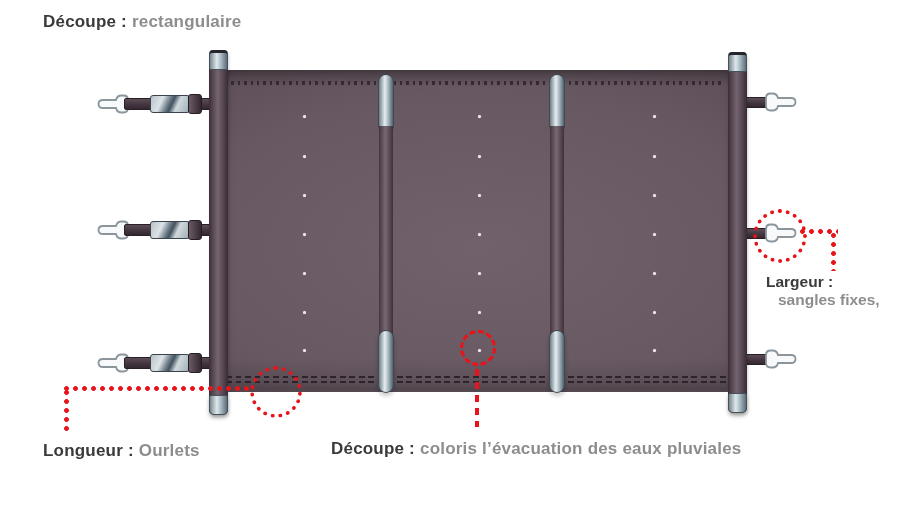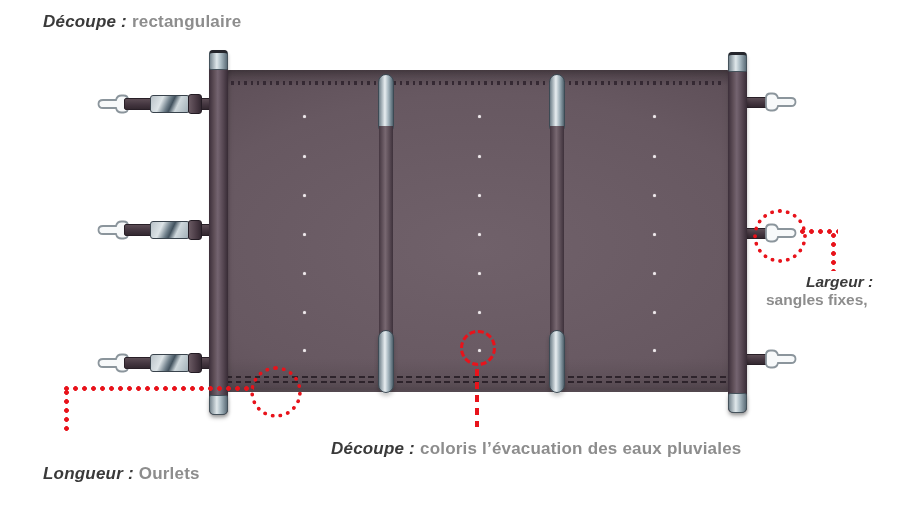--- a/index.html
+++ b/index.html
@@ -5,28 +5,28 @@
   html,body{margin:0;padding:0;background:#ffffff;}
   .stage{
     position:relative;width:920px;height:511px;background:#ffffff;overflow:hidden;
     font-family:"Liberation Sans", sans-serif;
     --red:#e8131b; --dark:#3a3a3a; --gray:#8d8d8d;
   }
   .abs{position:absolute;}
 
   
   .lbl{font-weight:bold;font-size:17px;letter-spacing:.2px;white-space:nowrap;}
-  .t-dark{color:var(--dark);font-style:italic;}
+  .t-dark{color:var(--dark);}
   .t-gray{color:var(--gray);margin-left:5px;}
   .title{left:43px;top:12px;}
-  .longueur-text{left:43px;top:464px;}
+  .longueur-text{left:43px;top:441px;}
   .cavites-text{left:331px;top:439px;}
   .largeur-text{left:766px;top:273px;font-weight:bold;font-size:15.5px;line-height:17.5px;}
-  .largeur-text .t-gray{margin-left:0;display:block;}
-  .largeur-text .t-dark{display:block;margin-left:40px;}
+  .largeur-text .t-gray{margin-left:12px;display:block;}
+  .largeur-text .t-dark{display:block;}
 
   
   .fabric{
     left:222px;top:70px;width:512px;height:322px;border-radius:7px;z-index:1;
     background:
       linear-gradient(180deg, rgba(0,0,0,.22) 0px, rgba(0,0,0,0) 16px, rgba(0,0,0,0) 288px, rgba(0,0,0,.14) 100%),
       radial-gradient(115% 95% at 50% 55%, #70616a 0%, #675861 50%, #594a53 82%, #4c3e47 100%);
     box-shadow: inset 0 0 12px rgba(0,0,0,.28), inset 0 -2px 2px rgba(255,255,255,.06);
   }
   .stitch-top{position:absolute;left:9px;right:9px;top:11px;height:4px;

